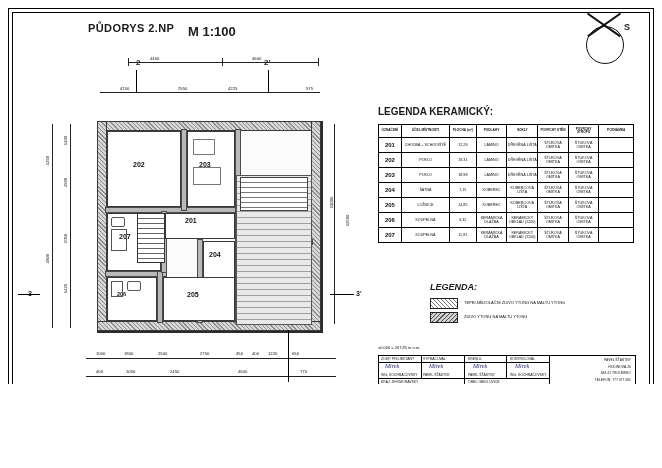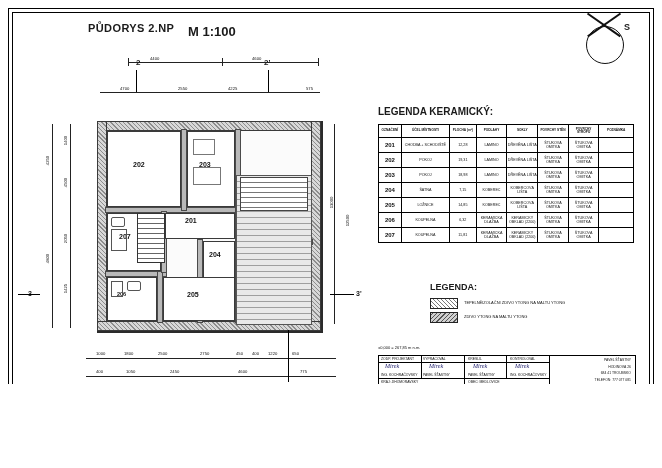--- a/index.html
+++ b/index.html
@@ -47,21 +47,21 @@
 
   
   #legend-title{position:absolute;left:378px;top:106px;font-size:10px;font-weight:bold;}
   table.tbl{position:absolute;border-collapse:collapse;font-size:3.7px;background:#fff;}
   table.tbl th,table.tbl td{border:.6px solid #000;padding:0;text-align:center;vertical-align:middle;color:#111;}
   #rooms-table{left:378px;top:124px;width:256px;}
   #rooms-table th{height:12px;font-size:3.2px;font-weight:bold;line-height:1.05;}
   #rooms-table td{height:14px;}
   #rooms-table td.code{font-weight:bold;font-size:6px;}
 
-  #legend2-title{position:absolute;left:430px;top:282px;font-size:9px;font-weight:bold;}
+  #legend2-title{position:absolute;left:430px;top:282px;font-size:9px;font-weight:bold;font-style:italic;}
   .legrow{position:absolute;font-size:4px;color:#111;}
   .swatch{position:absolute;width:26px;height:9px;border:.8px solid #222;}
   .sw1{background:repeating-linear-gradient(45deg,#ffffff 0 2px,#7a7a7a 2px 2.8px);}
   .sw2{background:repeating-linear-gradient(-45deg,#d0d0d0 0 2px,#555 2px 3px);}
 
   #elev-note{position:absolute;left:378px;top:345px;font-size:4px;color:#111;}
 
   
   #titleblock{position:absolute;left:378px;top:355px;width:256px;height:93px;border:.8px solid #000;}
   #tb-top{position:absolute;left:0;top:0;width:256px;height:42px;border-bottom:.8px solid #000;}

